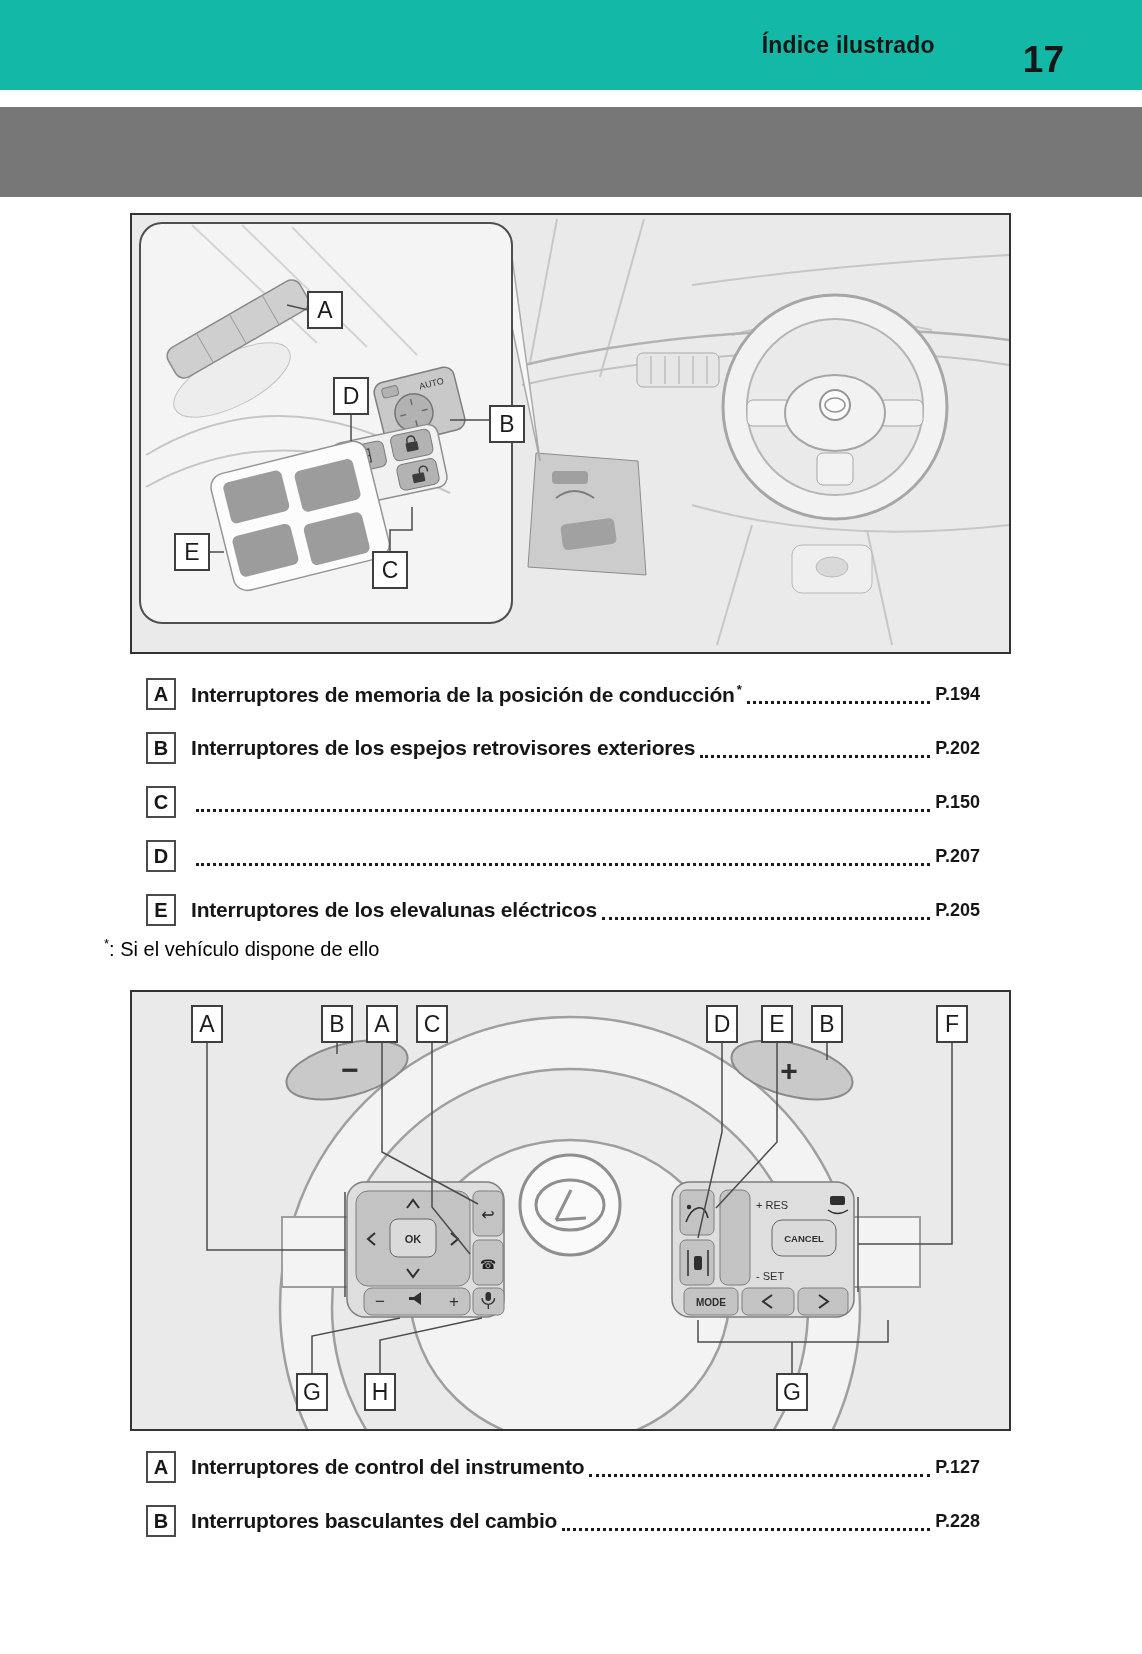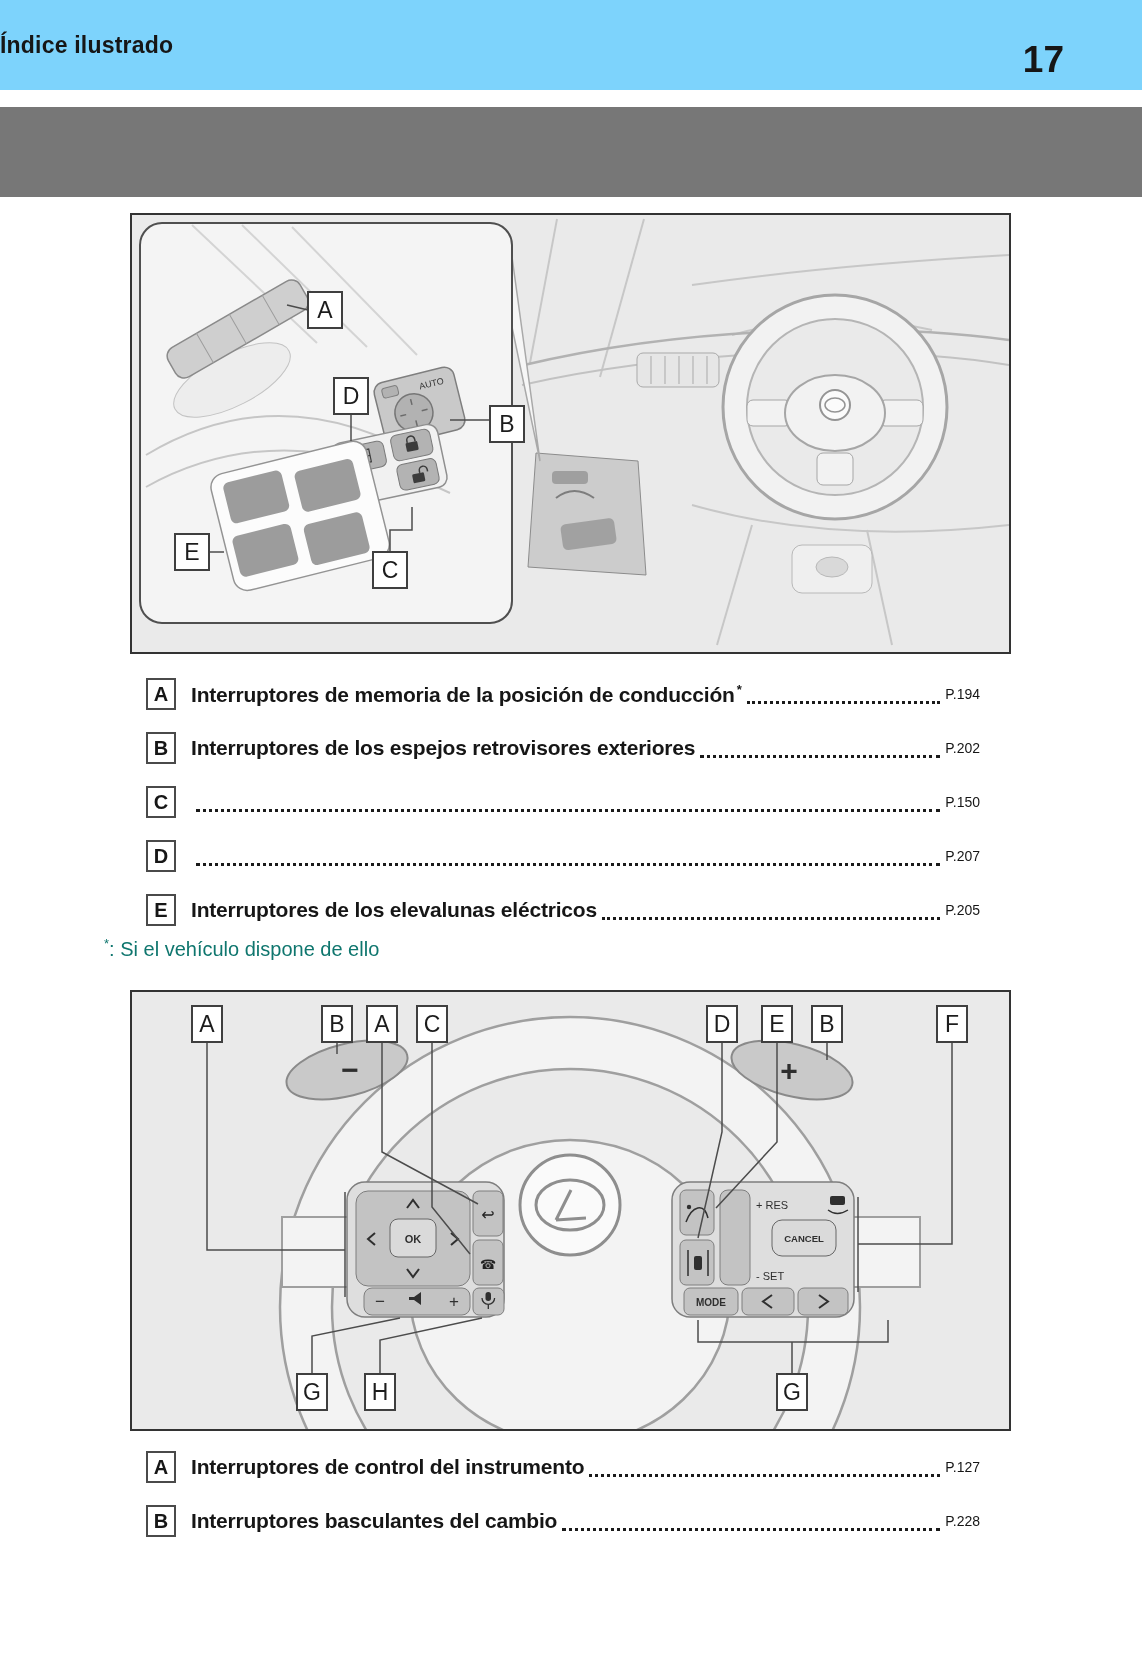--- a/index.html
+++ b/index.html
@@ -1,22 +1,22 @@
 <!DOCTYPE html>
 <html><head>
 <meta charset="utf-8">
 <style>
   html,body{margin:0;padding:0;}
   body{
     width:1142px;height:1654px;position:relative;background:#ffffff;
     font-family:"Liberation Sans", sans-serif;color:#161616;overflow:hidden;
   }
   .top-strip{
-    position:absolute;top:0;left:0;width:1142px;height:90px;background:#7dd3fc;
-    display:flex;align-items:center;justify-content:space-between;box-sizing:border-box;
+    position:absolute;top:0;left:0;width:1142px;height:90px;background:#14b8a6;
+    display:flex;align-items:center;justify-content:flex-end;box-sizing:border-box;
     padding-right:78px;gap:88px;
   }
   .header-title{font-size:23px;font-weight:700;letter-spacing:.2px;}
   .header-page{font-size:37px;font-weight:700;margin-top:29px;}
   .chapter-band{position:absolute;top:107px;left:0;width:1142px;height:90px;background:#777777;}
   .content{position:absolute;left:130px;top:213px;width:881px;}
   .frame{
     width:881px;height:441px;border:2px solid #333333;box-sizing:border-box;
     background:#eaeaea;
   }
@@ -28,22 +28,22 @@
   .legend-row{display:flex;align-items:center;height:36px;margin-bottom:18px;}
   .legend-row:last-child{margin-bottom:0;}
   .key-box{
     width:30px;height:32px;border:2px solid #4a4a4a;background:#ffffff;box-sizing:border-box;
     display:flex;align-items:center;justify-content:center;
     font-size:20px;font-weight:700;margin-right:15px;flex:0 0 auto;
   }
   .legend-label{font-size:21px;font-weight:700;white-space:nowrap;letter-spacing:-0.2px;}
   .legend-sup{font-size:13px;font-weight:700;vertical-align:super;margin-left:2px;}
   .leader-dots{flex:1;border-bottom:3px dotted #1a1a1a;margin:0 5px;transform:translateY(8px);min-width:20px;}
-  .legend-page{font-size:14px;font-weight:400;white-space:nowrap;}
-  .footnote{margin:8px 0 0 -26px;font-size:20px;color:#0f766e;height:30px;}
+  .legend-page{font-size:18px;font-weight:700;white-space:nowrap;}
+  .footnote{margin:8px 0 0 -26px;font-size:20px;color:#000000;height:30px;}
   .fn-marker{font-size:13px;vertical-align:super;}
   .fig2{margin-top:24px;}
 </style>
 </head>
 <body>
 
 <div class="top-strip">
   <span class="header-title">Índice ilustrado</span>
   <span class="header-page">17</span>
 </div>

